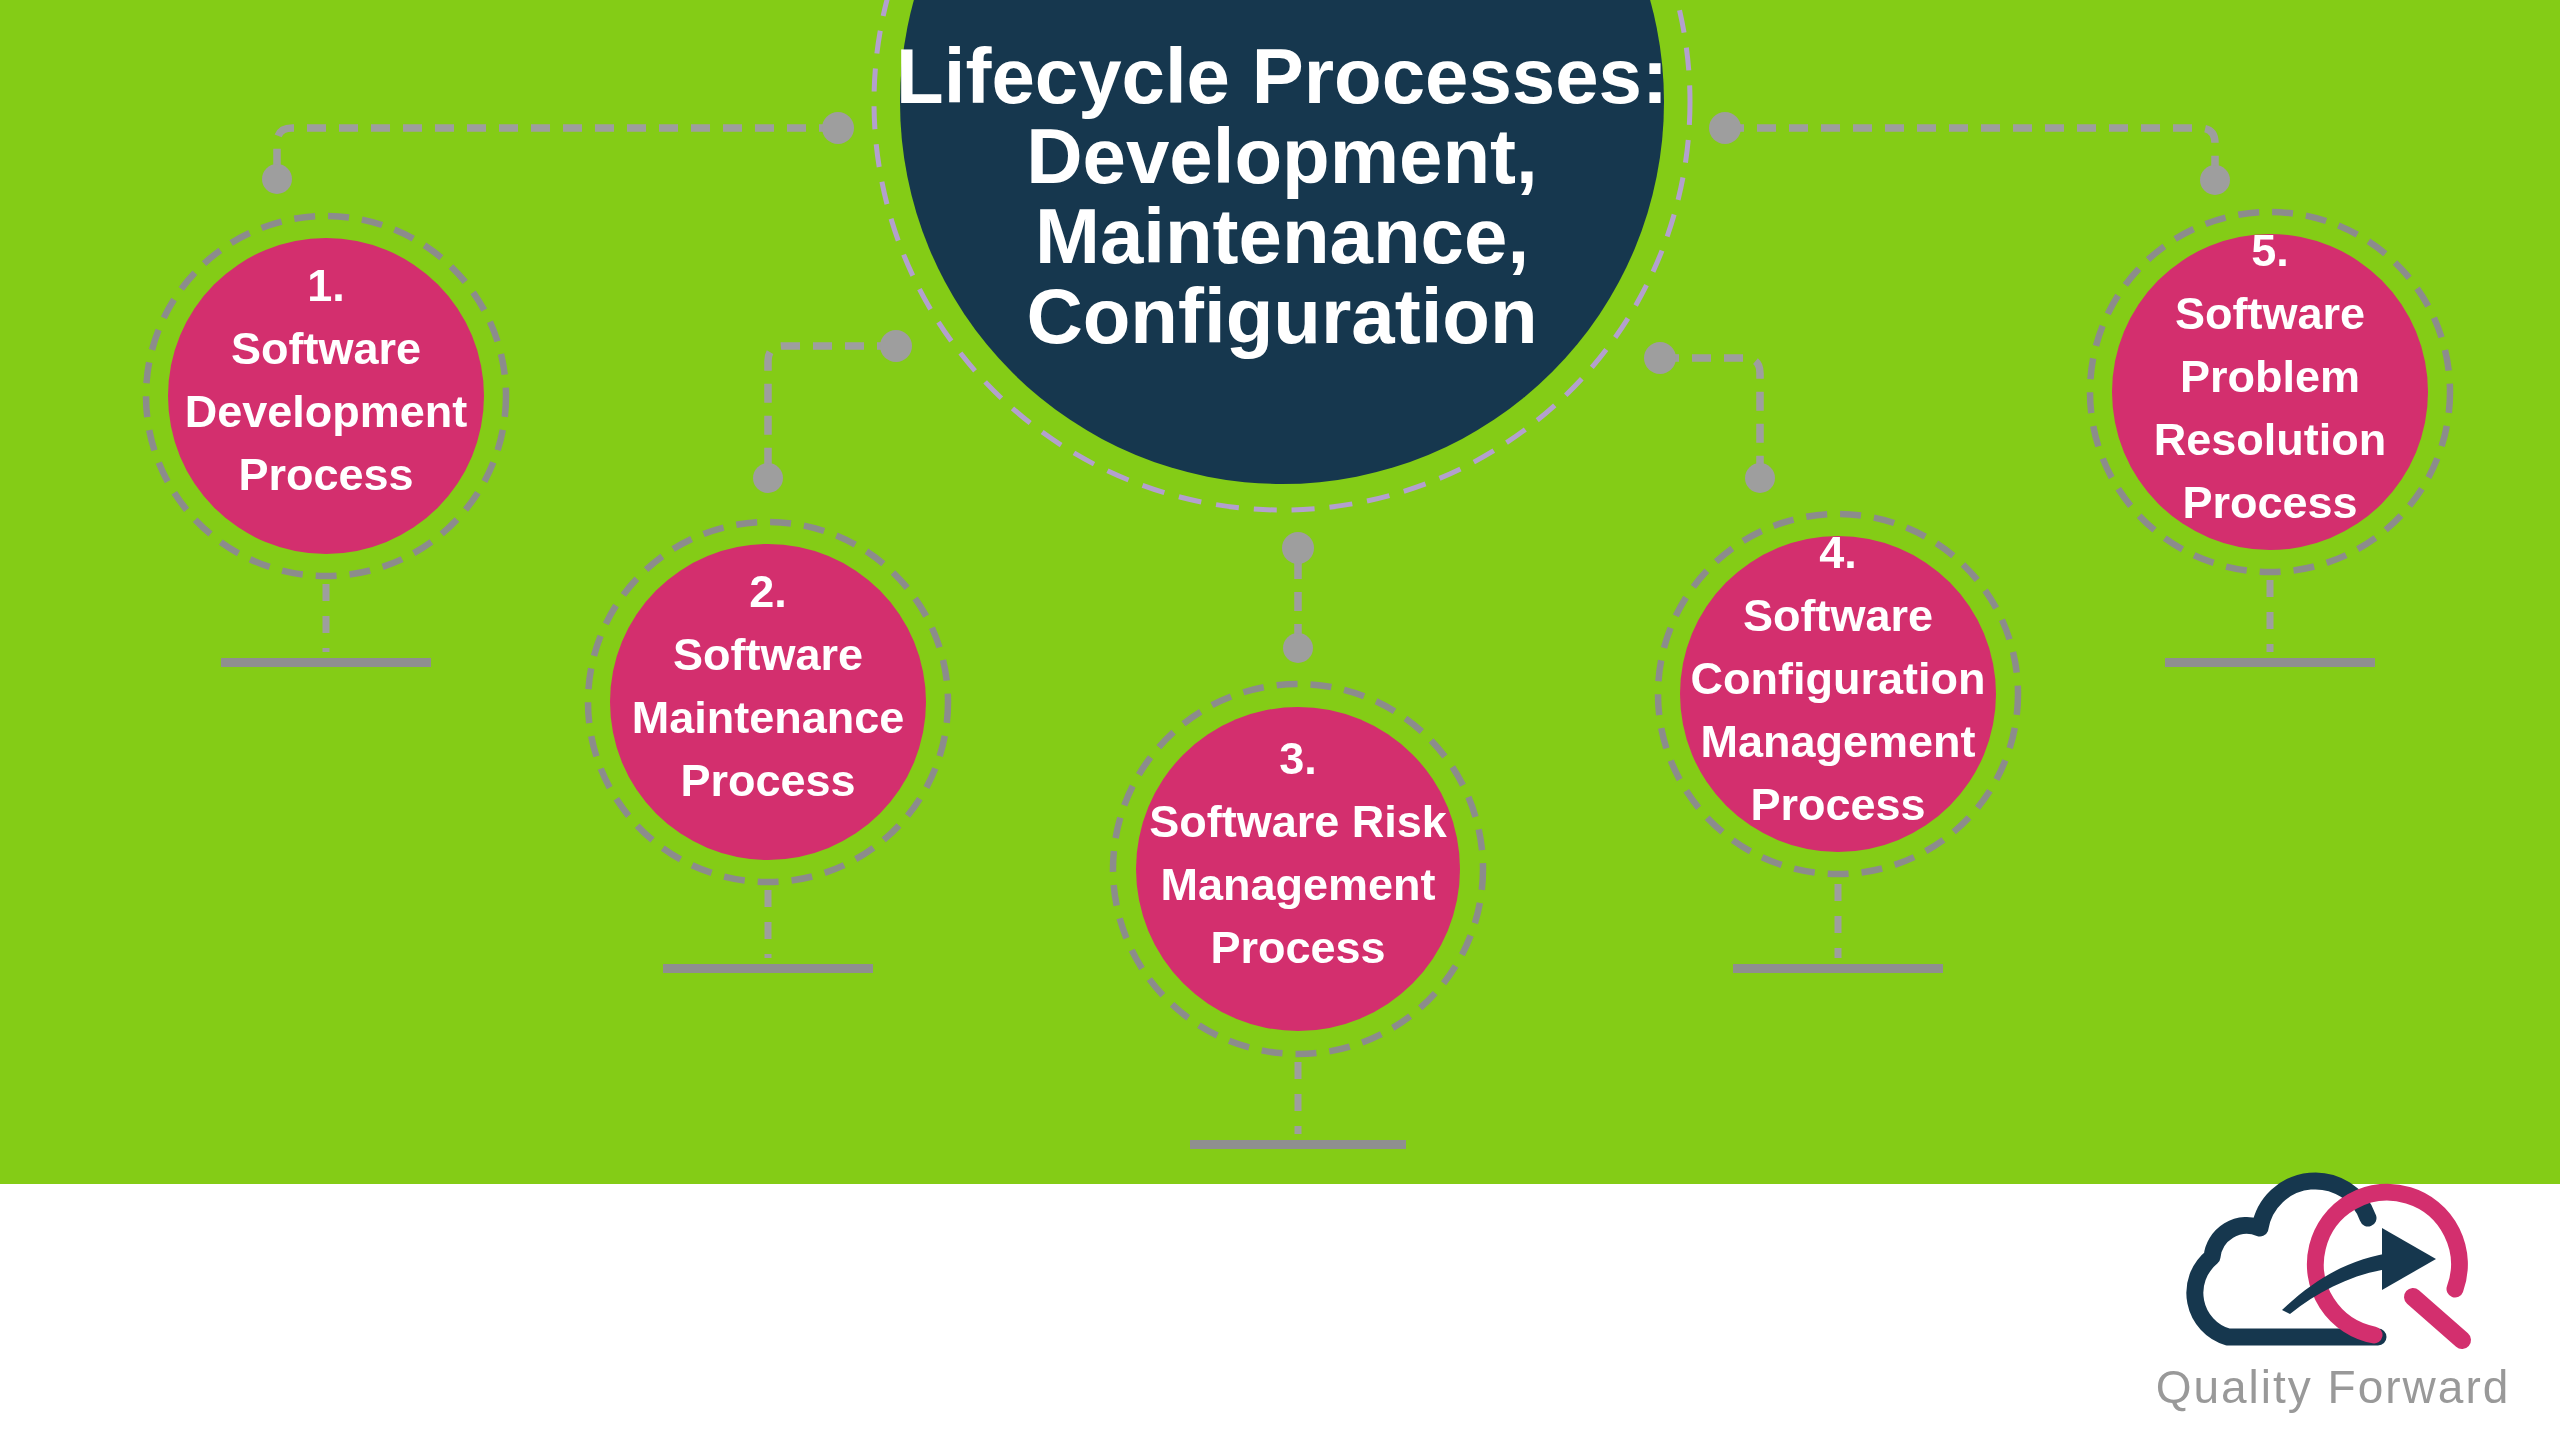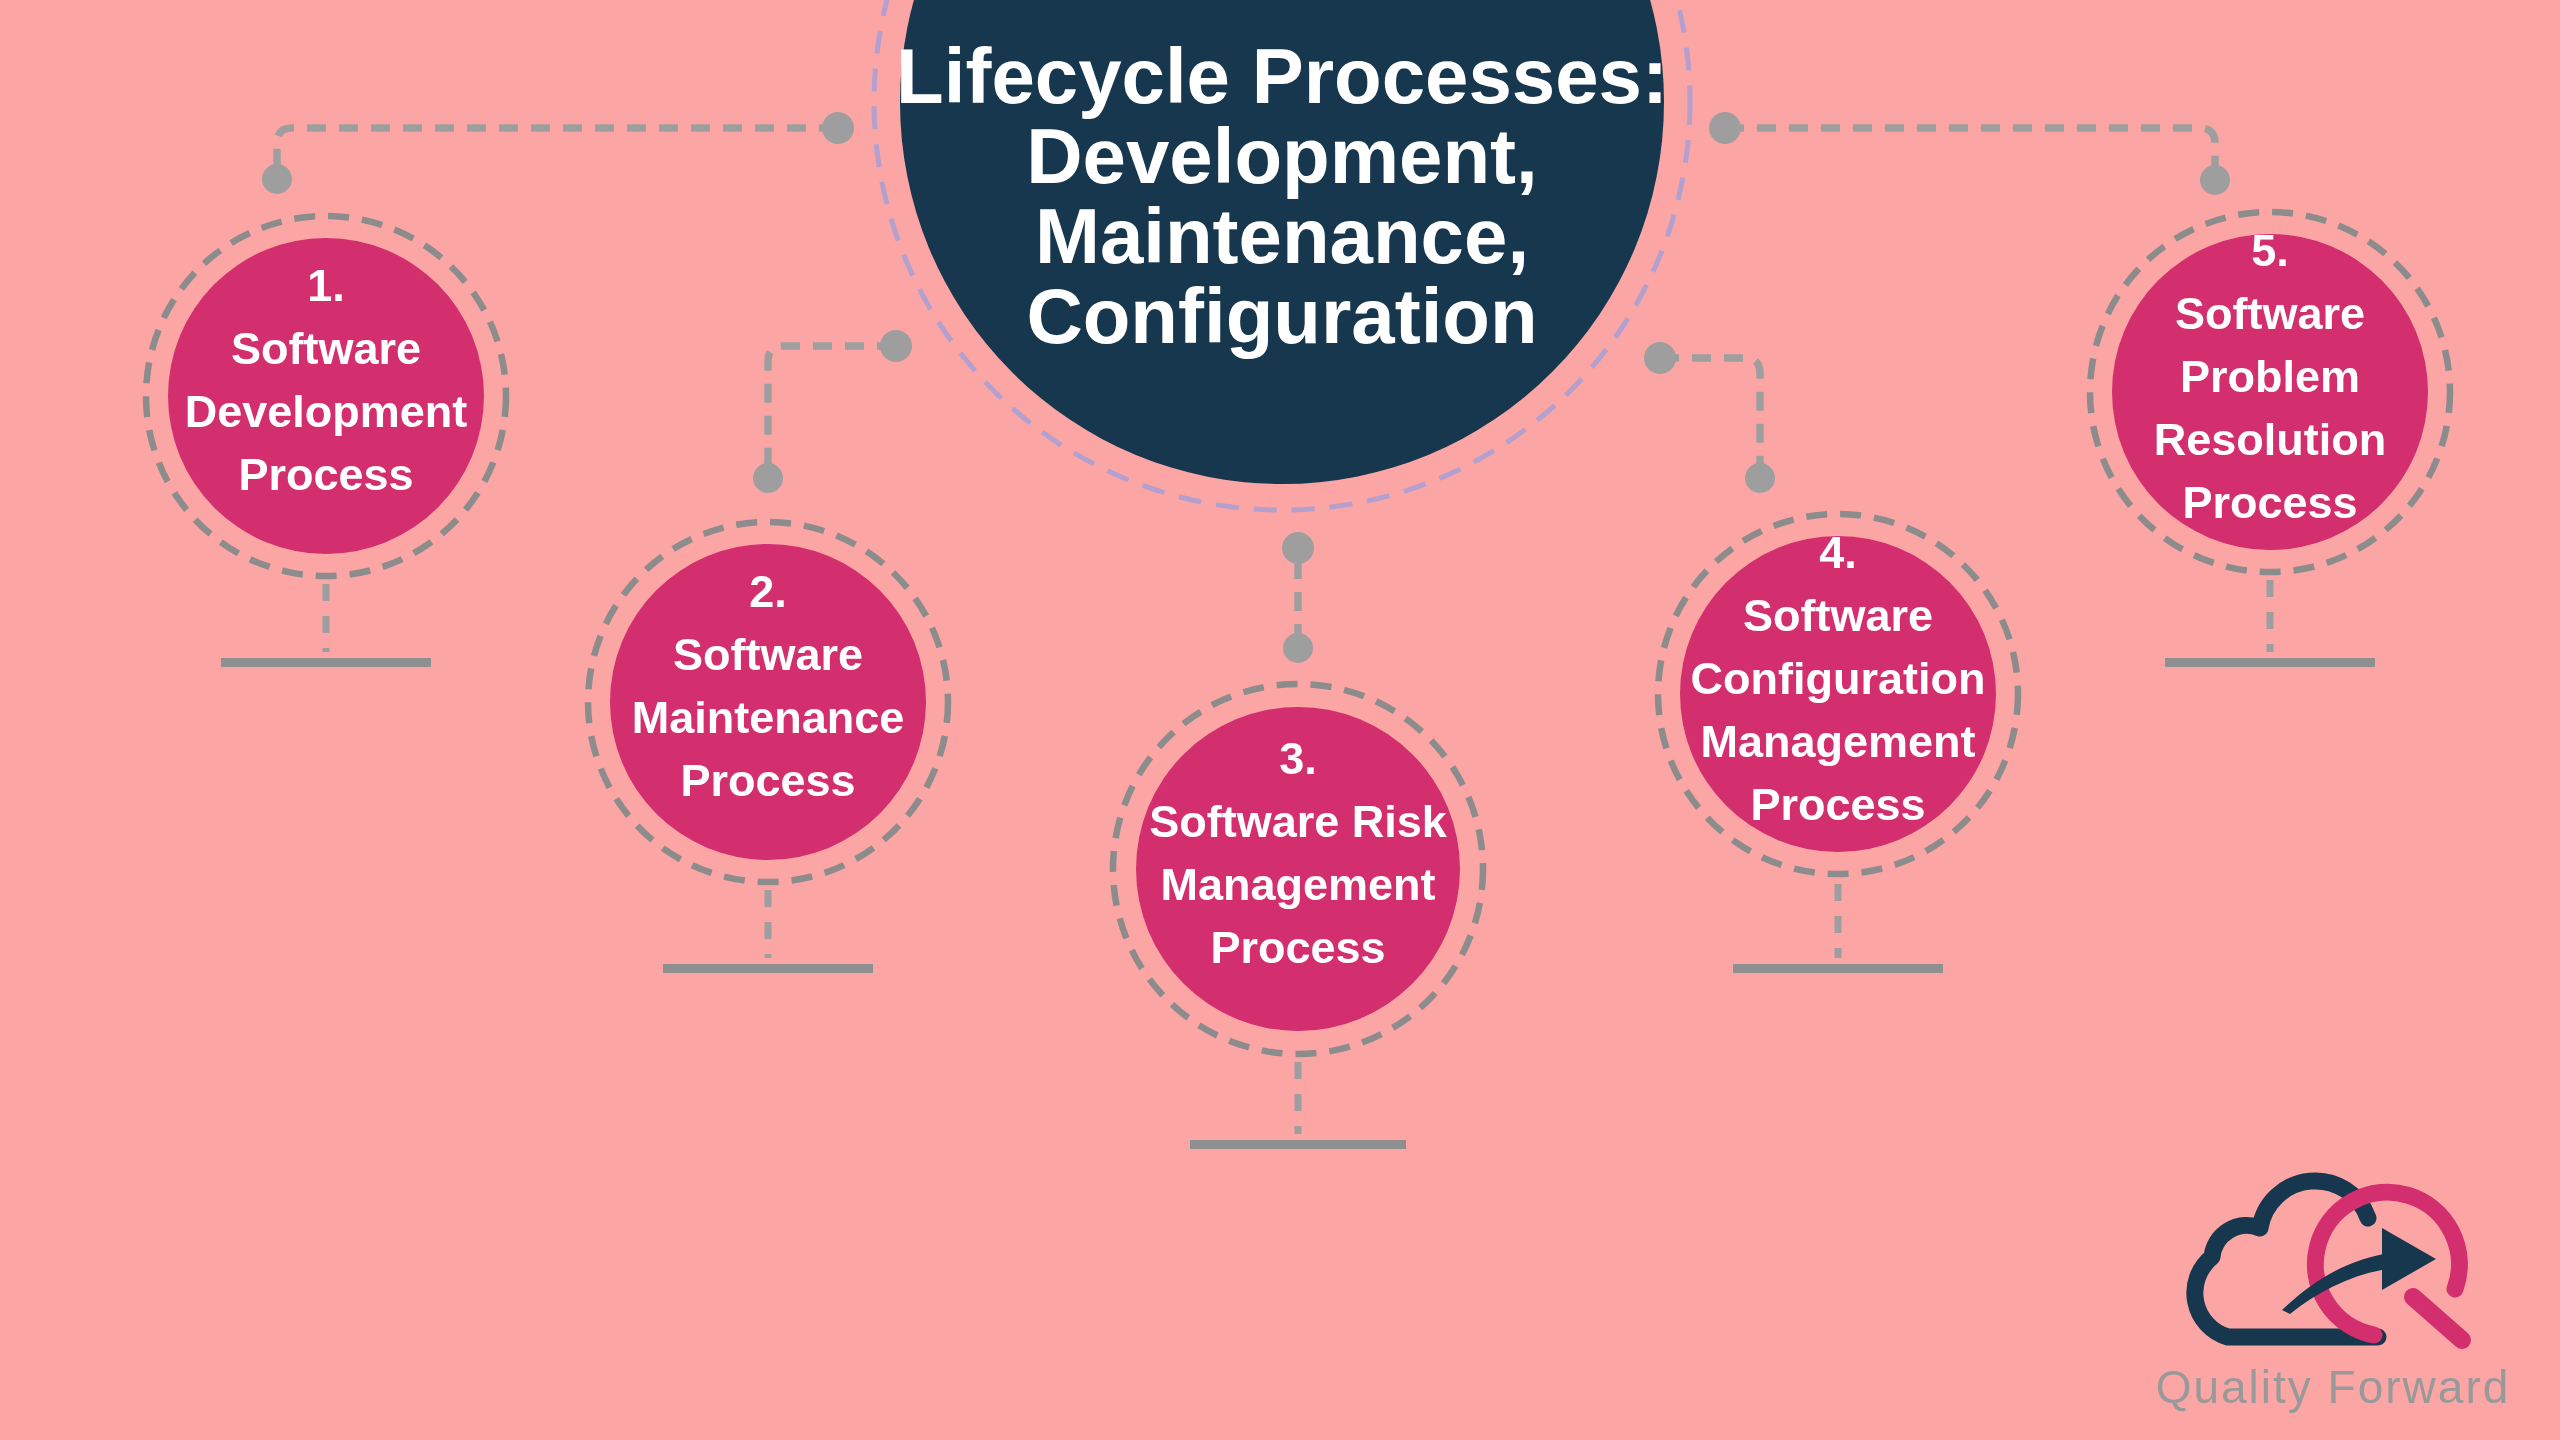--- a/index.html
+++ b/index.html
@@ -7,22 +7,22 @@
     padding: 0;
     background: #ffffff;
     width: 2560px;
     height: 1440px;
     overflow: hidden;
     font-family: "Liberation Sans", sans-serif;
   }
   .stage {
     position: relative;
     width: 2560px;
-    height: 1440px;
-    background: #fca5a5;
+    height: 1184px;
+    background: #84cc16;
   }
   svg { display: block; }
   .central-title {
     fill: #ffffff;
     font-family: "Liberation Sans", sans-serif;
     font-size: 78px;
     font-weight: 700;
     text-anchor: middle;
   }
   .node-text {

